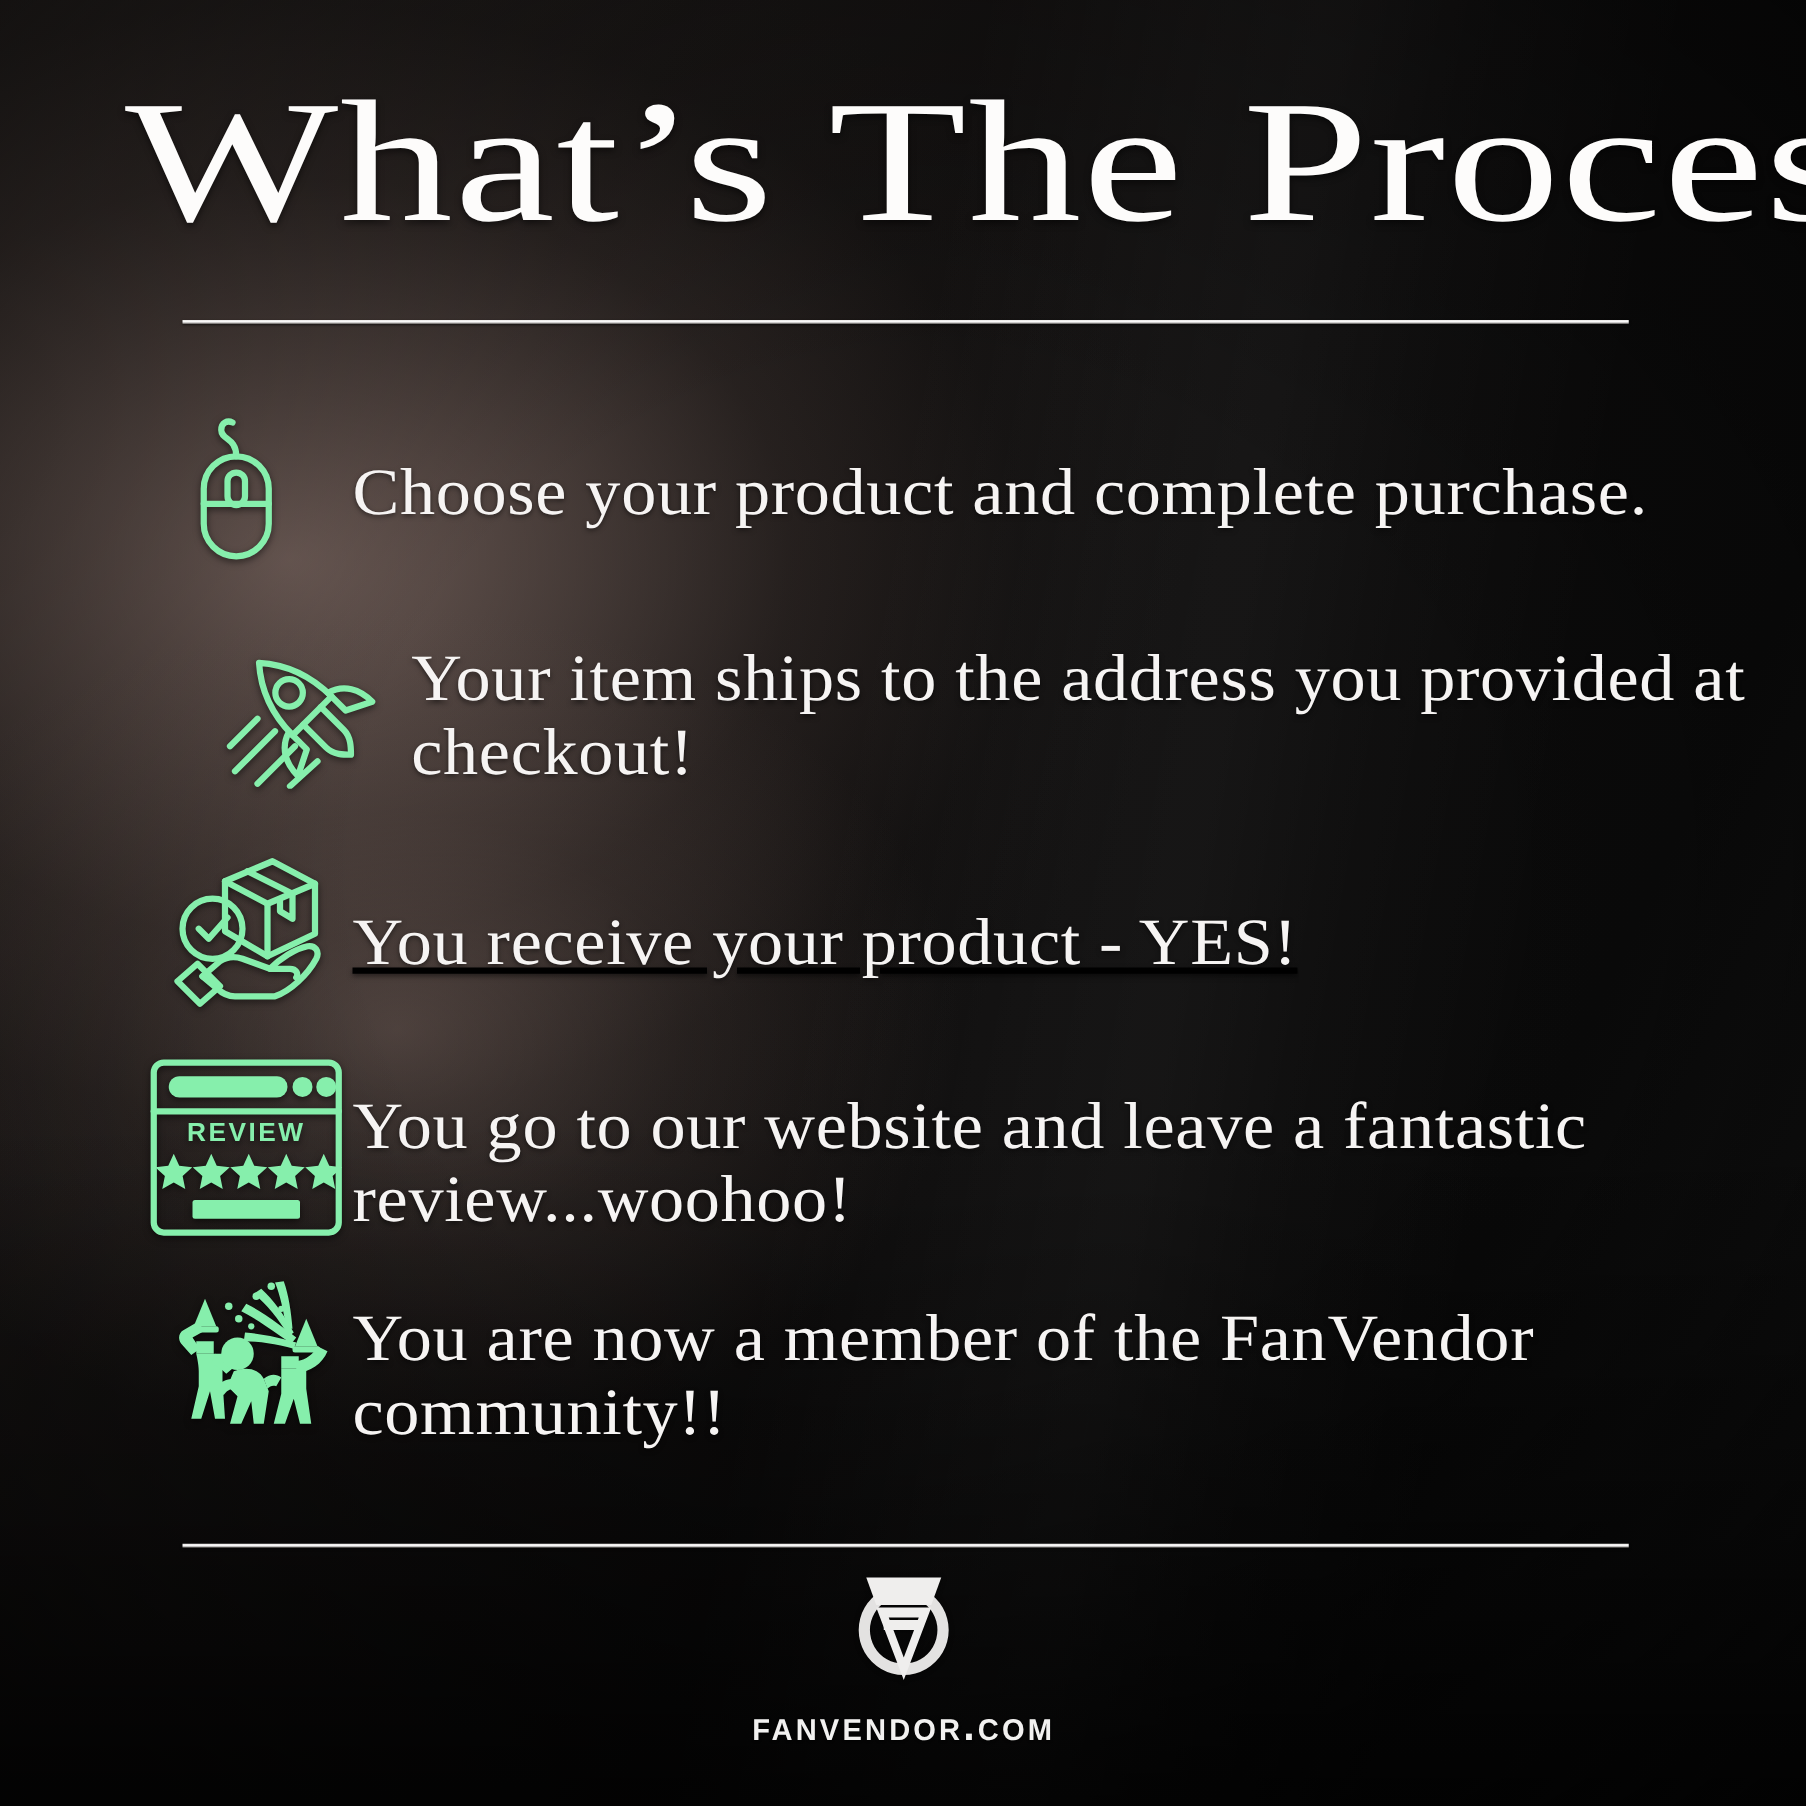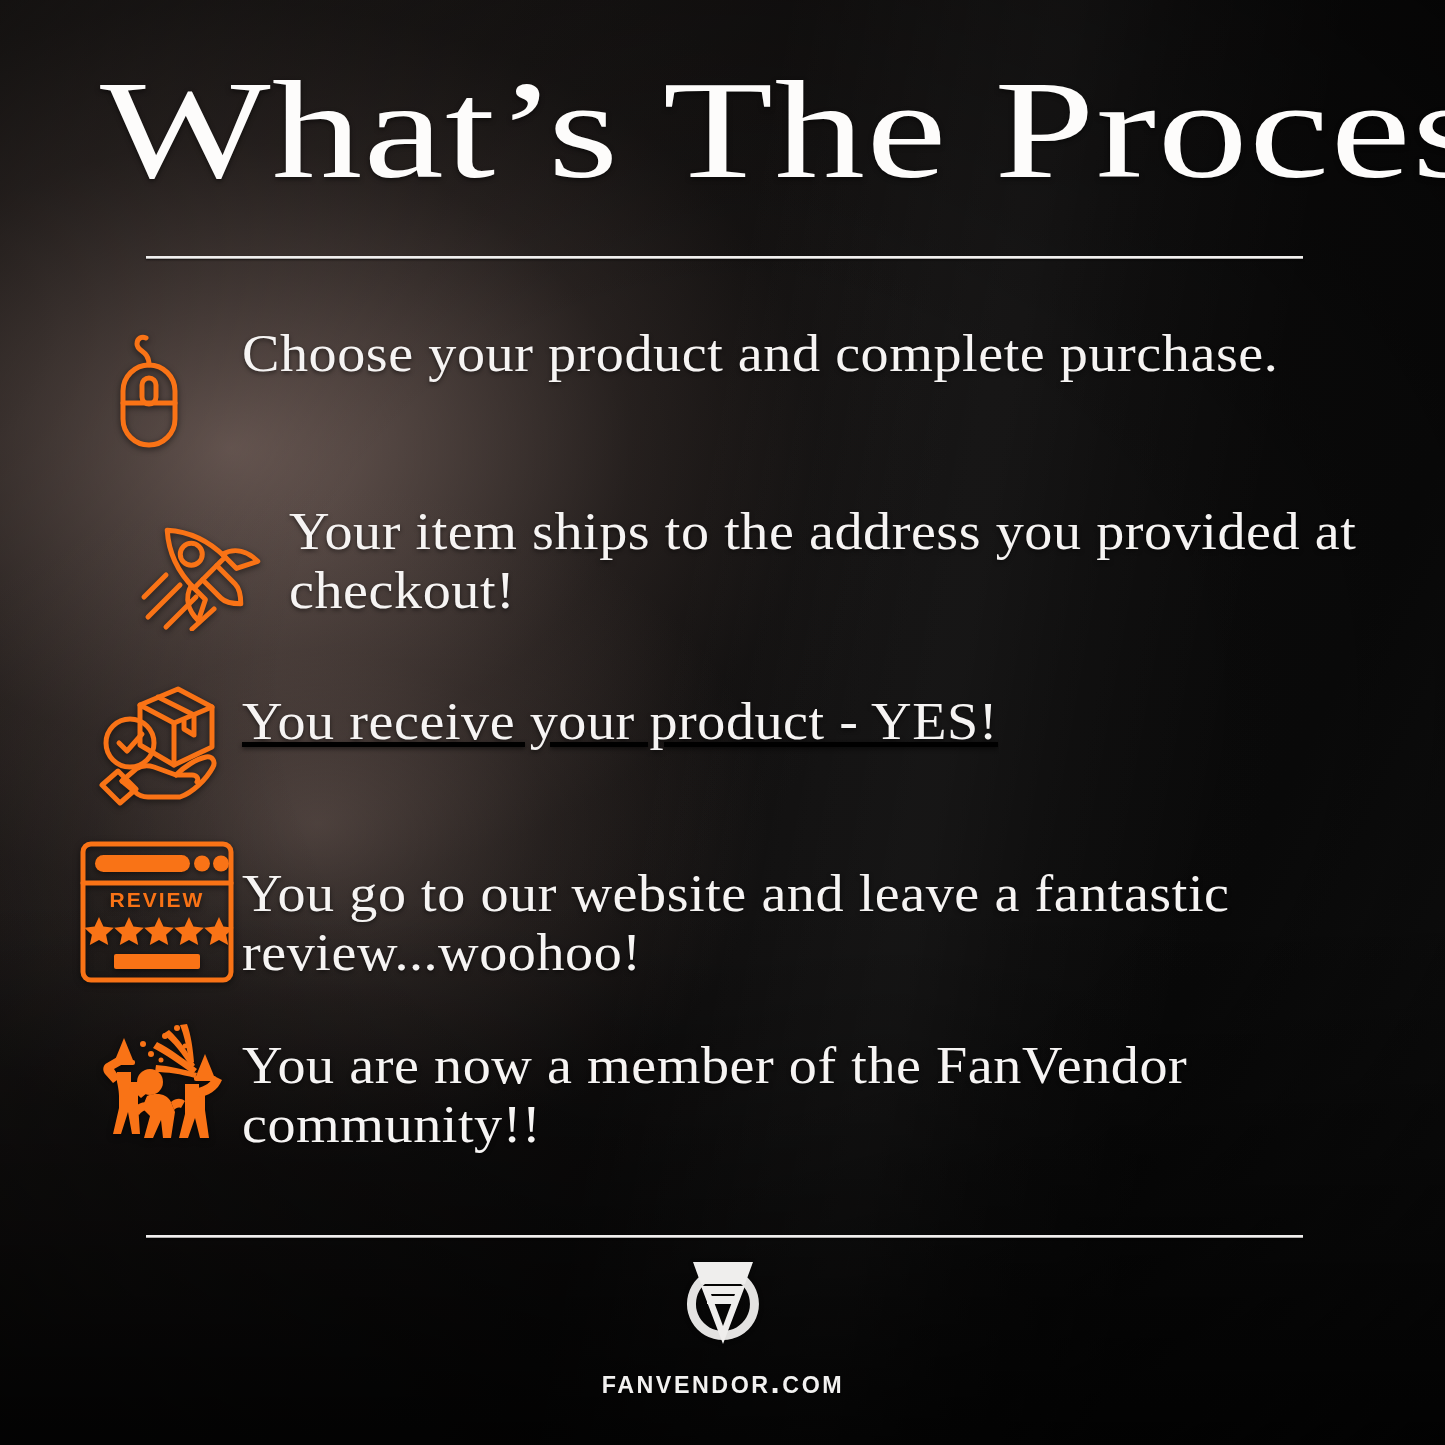--- a/index.html
+++ b/index.html
@@ -104,33 +104,33 @@
 
   
   .steps {
     position: absolute;
     left: 0; top: 318px;
     width: 1445px;
   }
   .step {
     position: relative;
     display: flex;
-    align-items: flex-start;
-    padding-left: 72px;
+    align-items: center;
+    padding-left: 112px;
     margin-bottom: 36px;
     min-height: 120px;
   }
   .step-icon {
     flex: 0 0 170px;
     width: 170px;
     height: 148px;
     display: flex;
     align-items: center;
     justify-content: center;
-    color: #f97316;
+    color: #86efac;
   }
   .step-icon svg { display: block; filter: drop-shadow(0 2px 3px rgba(0,0,0,0.55)); }
 
   .step-text {
     flex: 1 1 auto;
     padding-top: 6px;
     padding-right: 50px;
     color: #f6f4f3;
     font-size: 53px;
     line-height: 1.12;

